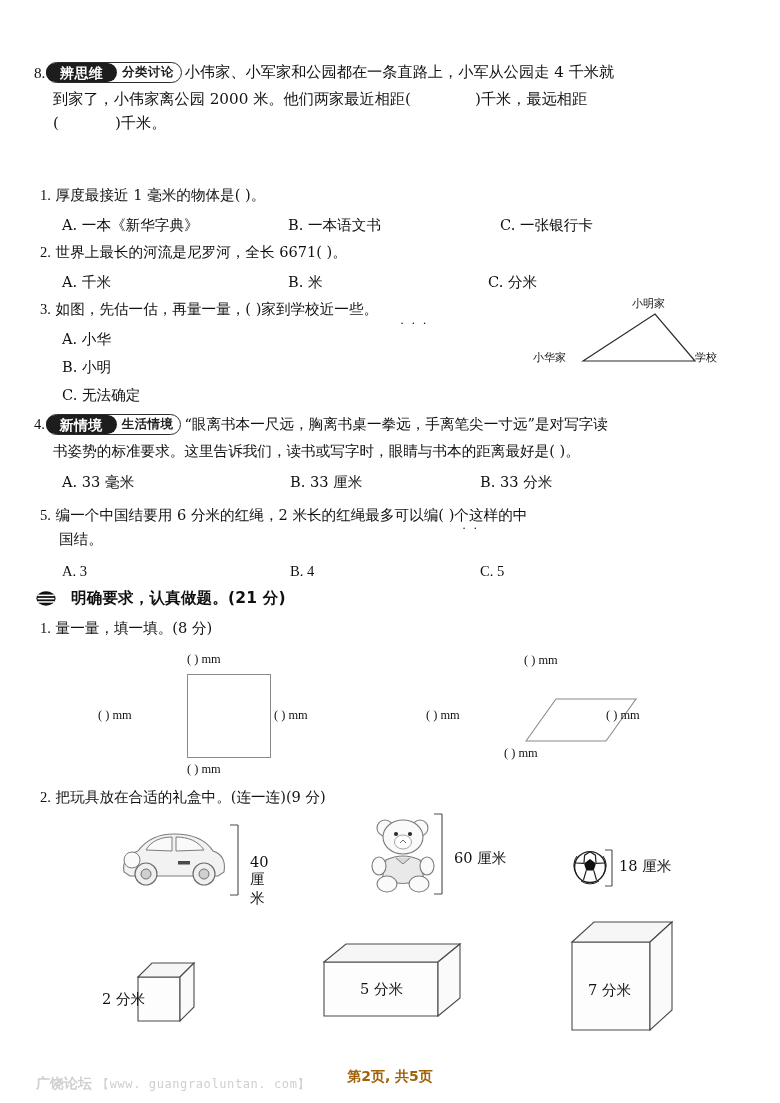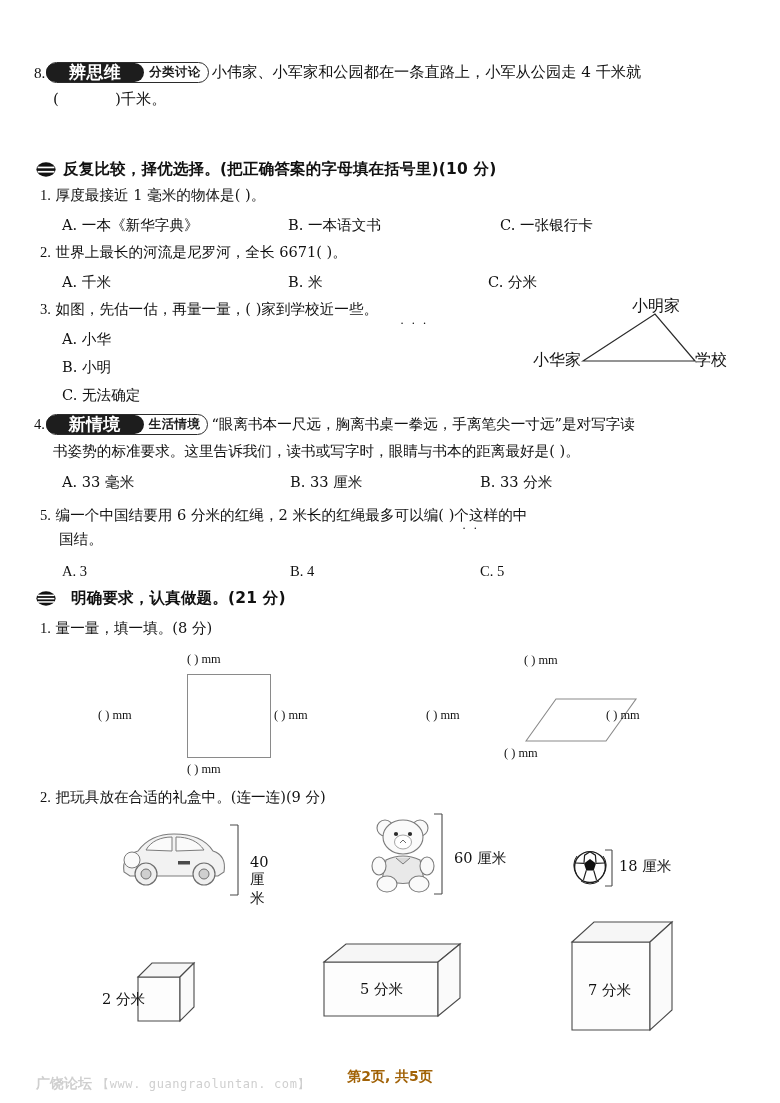--- a/index.html
+++ b/index.html
@@ -22,43 +22,43 @@
   
   .tagwrap{
     display:inline-flex;align-items:center;
     border:1.4px solid #2b2b2b;border-radius:11px;
     height:19px;padding:0 7px 0 0;vertical-align:-4px;
     background:#fff;margin:0 3px 0 1px;
   }
   .tag-dark{
     display:inline-flex;align-items:center;justify-content:center;
     background:#1d1d1d;color:#fff;border-radius:10px;
-    height:19px;padding:0 23px;margin:-1.4px 5px -1.4px -1.4px;
-    font-size:17px;font-weight:bold;letter-spacing:.4px;
+    height:19px;padding:0 14px;margin:-1.4px 5px -1.4px -1.4px;
+    font-size:14px;font-weight:bold;letter-spacing:.4px;
     font-family:"DejaVu Sans","Liberation Sans",sans-serif;
   }
   .tag-light{
     font-size:12.5px;font-weight:bold;color:#1d1d1d;letter-spacing:.4px;
     font-family:"DejaVu Sans","Liberation Sans",sans-serif;
     text-align:center;
   }
 
   
   .sec{position:absolute;display:flex;align-items:center;}
   .sec-txt{
     font-size:15.5px;font-weight:bold;letter-spacing:.2px;
     font-family:"DejaVu Sans","Liberation Sans",sans-serif;color:#111;
     white-space:nowrap;margin-left:7px;
   }
   .sec-ico{width:20px;height:15px;flex:0 0 auto;}
 
   
   .t15{font-size:15.2px;}
   .t14{font-size:14.6px;}
-  .t13{font-size:16px;}
+  .t13{font-size:11px;}
   .t12{font-size:12.4px;}
 
   
   .sq{position:absolute;border:1px solid #8a8a8a;background:#fff;}
   svg{display:block;overflow:visible;}
 
   
   .footer-page{
     position:absolute;width:100%;text-align:center;
     font-size:14px;font-weight:bold;color:#a16207;
@@ -80,32 +80,27 @@
   <div class="blk" style="left:34px;top:62px;">
     <div class="ln t15 cn" style="display:flex;align-items:center;">
       <span class="qno">8.</span>
       <span class="tagwrap">
         <span class="tag-dark">辨思维</span>
         <span class="tag-light">分类讨论</span>
       </span>
       <span>小伟家、小军家和公园都在一条直路上，小军从公园走 4 千米就</span>
     </div>
     <div class="ln t15 cn" style="margin-top:9px;margin-left:19px;">
+      <span>到家了，小伟家离公园 2000 米。他们两家最近相距(</span><span style="display:inline-block;width:64px;"></span><span>)千米，最远相距</span>
+    </div>
+    <div class="ln t15 cn" style="margin-top:9px;margin-left:19px;">
       <span>(</span><span style="display:inline-block;width:56px;"></span><span>)千米。</span>
     </div>
   </div>
 
-  <div class="sec" style="left:36px;top:159px;">
-    <svg class="sec-ico" viewBox="0 0 20 15">
-      <ellipse cx="10" cy="7.5" rx="9.6" ry="7.2" fill="#111"></ellipse>
-      <rect x="1.6" y="4.6" width="16.8" height="1.7" fill="#fff"></rect>
-      <rect x="1.6" y="8.9" width="16.8" height="1.7" fill="#fff"></rect>
-    </svg>
-    <span class="sec-txt">反复比较，择优选择。(把正确答案的字母填在括号里)(10 分)</span>
-  </div>
 
   <div class="blk" style="left:40px;top:188px;">
     <div class="ln t14 cn">
       <span class="qno">1.</span>
       <span>厚度最接近 1 毫米的物体是(        )。</span>
     </div>
   </div>
   <div class="blk" style="left:62px;top:216px;">
     <span class="ln t14 cn"><span>A.</span> <span>一本《新华字典》</span></span>
   </div>

